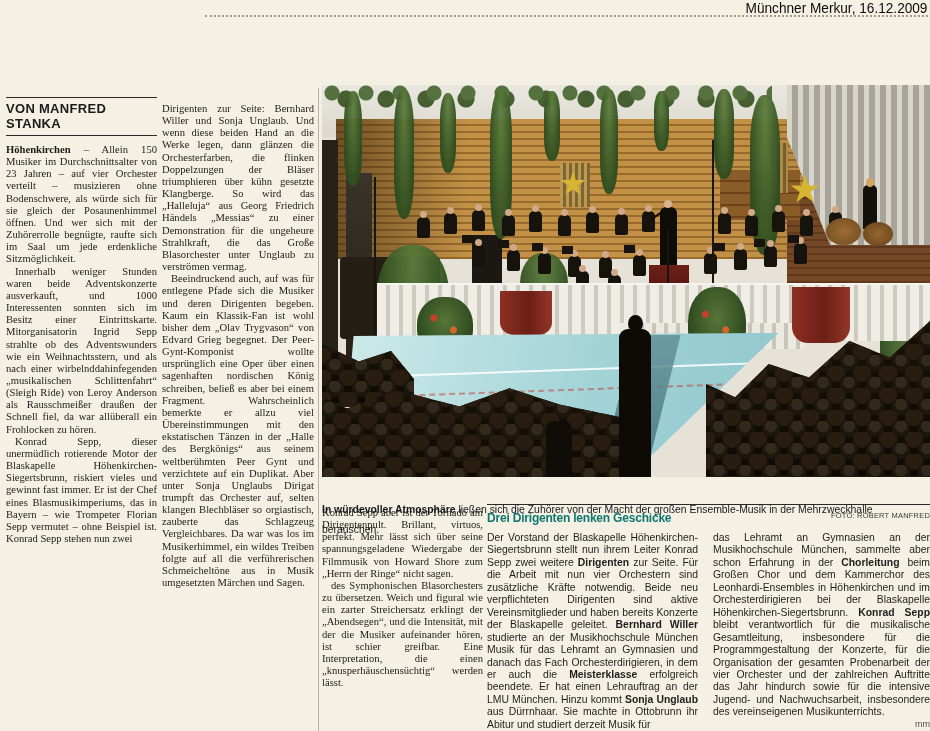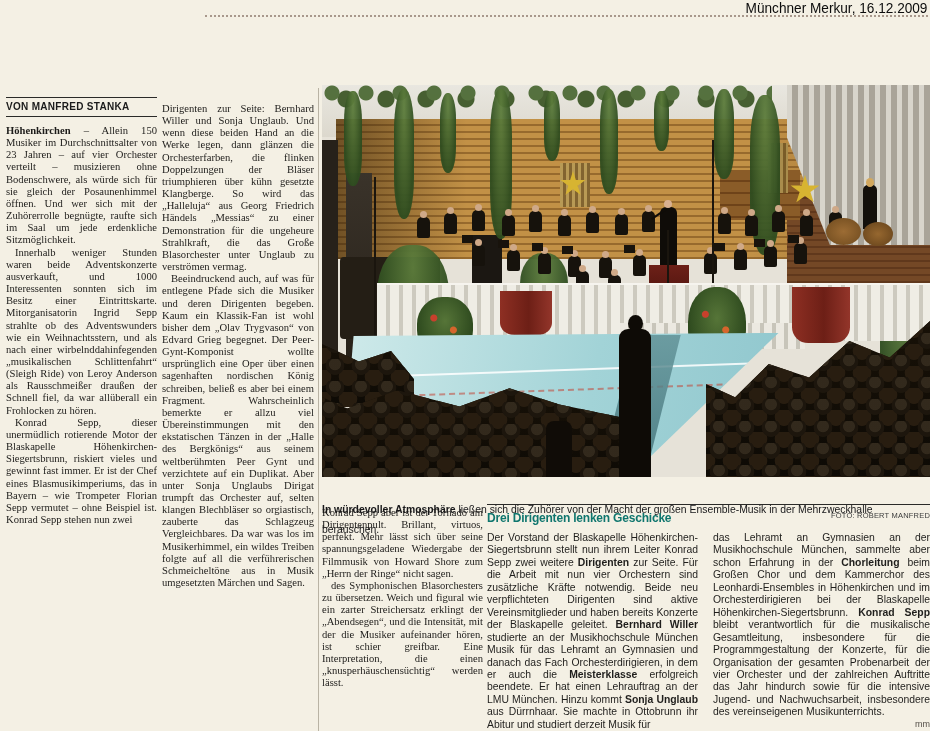--- a/index.html
+++ b/index.html
@@ -17,21 +17,21 @@
   
   .col{position:absolute;overflow:hidden;}
   .col1{left:6px;top:88px;width:151px;height:643px;}
   .col2{left:162px;top:103px;width:152px;height:644px;}
   .col3{left:322px;top:507px;width:161px;height:224px;}
   .vrule{position:absolute;left:318px;top:88px;width:1px;height:643px;background:#b9b3a4;}
   .lead{font-family:"Liberation Sans",sans-serif;font-weight:bold;font-size:12.4px;
         line-height:15.9px;letter-spacing:-.2px;color:#141414;}
   .byline{margin-top:9px;border-top:1.5px solid #2a2a28;border-bottom:1.5px solid #2a2a28;
           padding:3px 0 4px;font-family:"Liberation Sans",sans-serif;font-weight:bold;
-          font-size:10px;letter-spacing:.3px;color:#1b1b1b;}
+          font-size:13px;letter-spacing:.3px;color:#1b1b1b;}
   .bodytext{margin-top:8px;}
   .bodytext p, .col2 p, .col3 p{margin:0;font-size:10.6px;line-height:12.15px;
         text-align:justify;text-indent:9px;color:#1d1c1a;}
   .bodytext p:first-child, .col2 p:first-child, .col3 p:first-child{text-indent:0;}
   
   .caption{position:absolute;left:322px;top:500px;width:608px;height:27px;
            font-family:"Liberation Sans",sans-serif;font-size:10.4px;line-height:20px;color:#18181a;}
   .caption b{font-weight:bold;}
   .credit{position:absolute;right:0;bottom:1px;font-size:7.5px;letter-spacing:.2px;color:#3c3c3c;}
   

